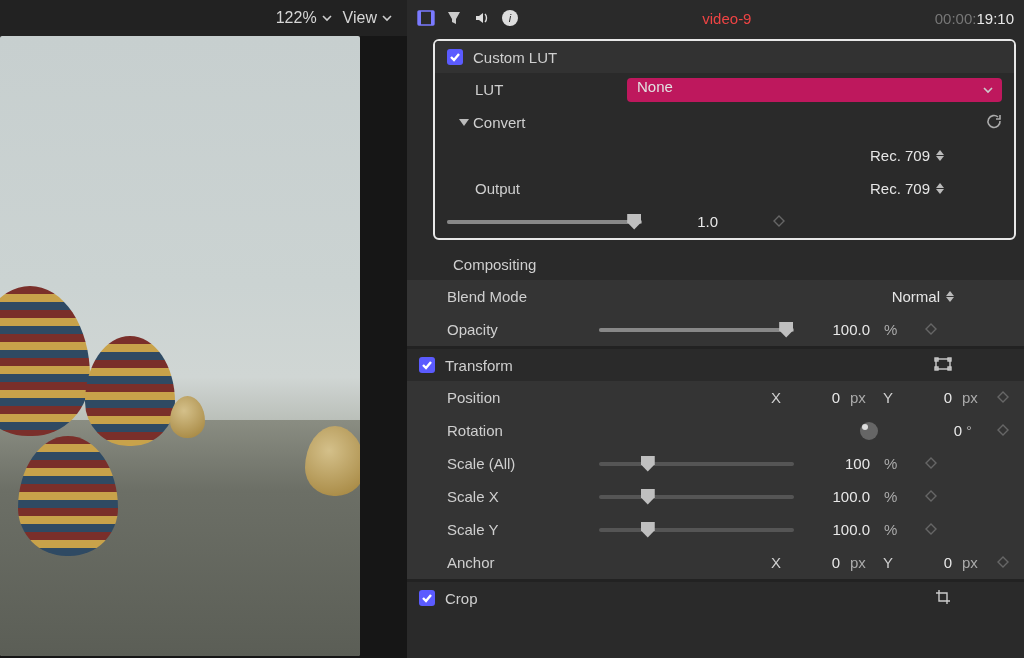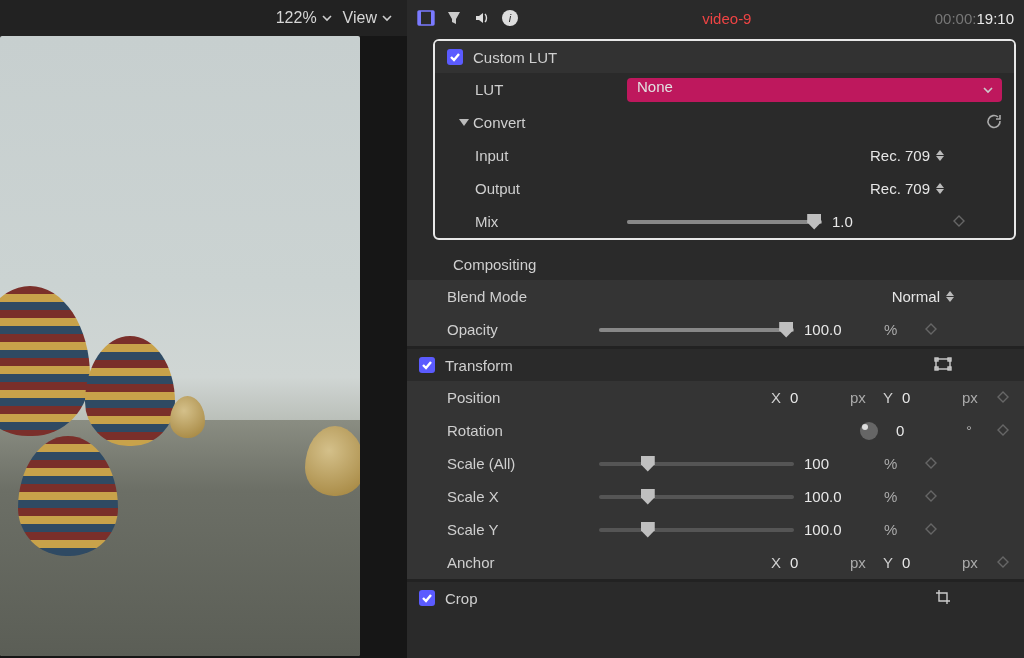--- a/index.html
+++ b/index.html
@@ -43,21 +43,21 @@
   .select .chev { position: absolute; right: 8px; top: 50%; transform: translateY(-50%); }
   .popup-val { color: #e6e6e6; display: inline-flex; align-items: center; gap: 6px; margin-left: auto; margin-right: 58px; }
   .stepper { display: inline-flex; flex-direction: column; gap: 1px; }
   .stepper span { width:0;height:0;border-left:4px solid transparent;border-right:4px solid transparent; }
   .stepper .up { border-bottom:5px solid #bbb; }
   .stepper .dn { border-top:5px solid #bbb; }
   .slider { position: relative; height: 4px; background: #555; border-radius: 2px; flex: 1; max-width: 195px; }
   .slider .fill { position: absolute; left:0; top:0; bottom:0; background: #888; border-radius: 2px; }
   .slider .knob { position: absolute; top: 50%; transform: translate(-50%,-50%); width: 14px; height: 14px; background: #bfbfbf; border-radius: 2px; }
   .slider .knob.pent { clip-path: polygon(50% 100%, 0 55%, 0 0, 100% 0, 100% 55%); width:14px; height:16px; border-radius:0; }
-  .num-field { width: 70px; color: #e8e8e8; padding-right: 4px; }
+  .num-field { width: 70px; text-align: right; color: #e8e8e8; padding-right: 4px; }
   .unit { color: #aaa; width: 24px; }
   .kf { width: 18px; text-align: center; color: #666; margin-left: 4px; }
   .kf svg { width: 12px; height: 12px; stroke: #666; fill: none; stroke-width: 1.4; }
   .outlined-group { border: 2px solid #e8e8e8; border-radius: 6px; margin: 3px 8px 8px 26px; overflow: hidden; }
   .reset { margin-left: auto; }
   .reset svg { width: 16px; height: 16px; stroke: #aaa; fill: none; stroke-width: 1.6; }
   .xy { display: flex; align-items: center; gap: 6px; margin-left: auto; margin-right: 4px; }
   .xy .axis { color: #cfcfcf; width: 16px; text-align: center; }
   .xy .num-field { width: 54px; }
   .dial { width: 18px; height: 18px; border-radius: 50%; background: #666; position: relative; margin-left: auto; margin-right: 18px; }
@@ -151,41 +151,39 @@
         <span>Convert</span>
       </div>
       <span class="reset">
         <svg viewBox="0 0 16 16">
             <path d="M12 4a6 6 0 1 0 2 4"></path>
             <path d="M14 2v4h-4"></path>
           </svg>
       </span>
     </div>
     <div class="row">
-      <div class="label">Input</div>
       <span class="popup-val">
         <span>Rec. 709</span>
         <span class="stepper">
             <span class="up"></span>
             <span class="dn"></span>
           </span>
       </span>
     </div>
     <div class="row">
       <div class="label">Output</div>
       <span class="popup-val">
         <span>Rec. 709</span>
         <span class="stepper">
             <span class="up"></span>
             <span class="dn"></span>
           </span>
       </span>
     </div>
     <div class="row">
-      <div class="label">Mix</div>
       <div class="control">
         <div class="slider">
           <div class="fill" style="width:100%"></div>
           <div class="knob pent" style="left:96%"></div>
         </div>
         <span class="num-field">1.0</span>
         <span class="unit"></span>
         <span class="kf"><svg viewBox="0 0 12 12">
               <path d="M6 1l5 5-5 5-5-5z"></path>
             </svg></span>

